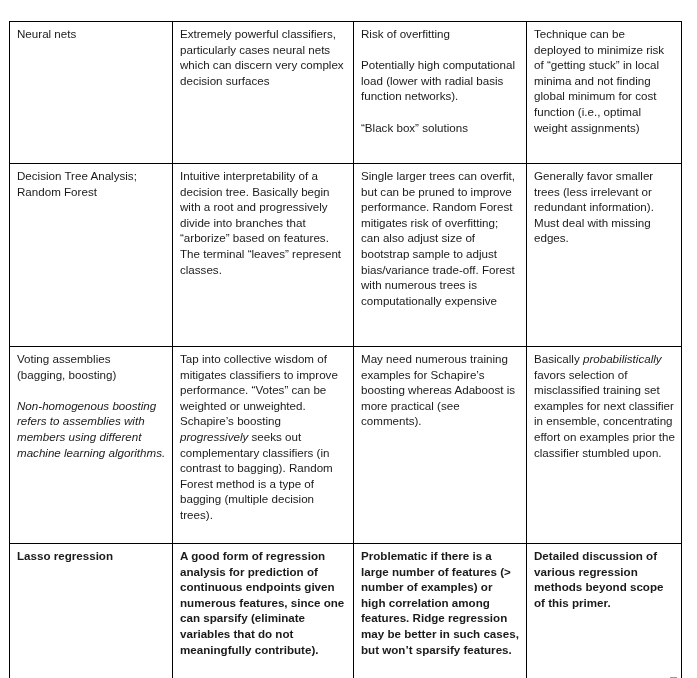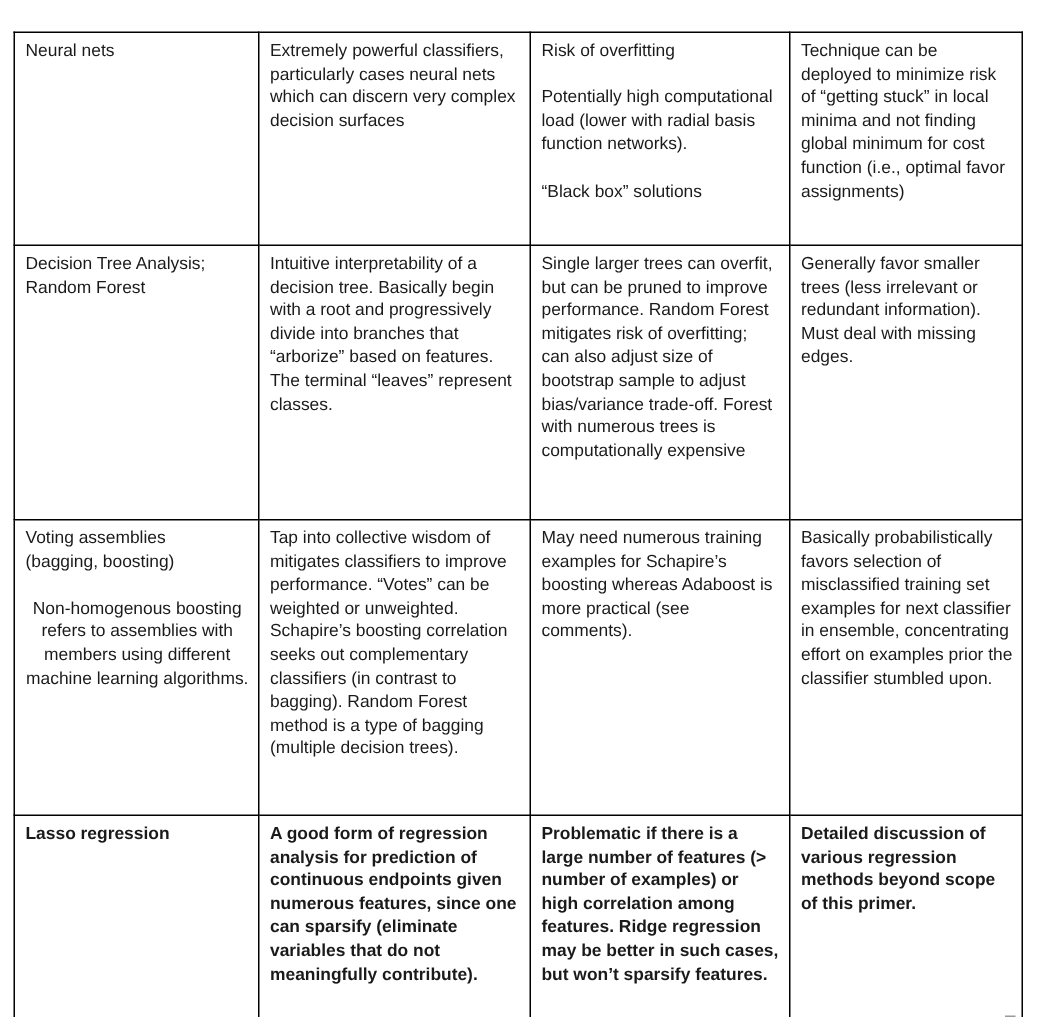--- a/index.html
+++ b/index.html
@@ -53,21 +53,21 @@
   tr.r3 td { height: 188px; margin-top: 36px; }
   tr.r4 td { height: 129px; font-weight: bold; }
 
   .para {
     margin: 0 0 15.6px 0;
   }
   .para:last-child {
     margin-bottom: 0;
   }
   .ital {
-    text-align: center;
+    font-style: italic;
   }
   .resize-handle {
     position: absolute;
     left: 670px;
     top: 661px;
     width: 7px;
     height: 7px;
     border: 1px solid #9a9a9a;
     background: #ffffff;
     box-sizing: border-box;
@@ -93,21 +93,21 @@
         </td>
         <td>
           <p class="para">Extremely powerful classifiers, particularly cases neural nets which can discern very complex decision surfaces</p>
         </td>
         <td>
           <p class="para">Risk of overfitting</p>
           <p class="para">Potentially high computational load (lower with radial basis function networks).</p>
           <p class="para">“Black box” solutions</p>
         </td>
         <td>
-          <p class="para">Technique can be deployed to minimize risk of “getting stuck” in local minima and not finding global minimum for cost function (i.e., optimal favor assignments)</p>
+          <p class="para">Technique can be deployed to minimize risk of “getting stuck” in local minima and not finding global minimum for cost function (i.e., optimal weight assignments)</p>
         </td>
       </tr>
 
       <tr class="r2">
         <td>
           <p class="para">Decision Tree Analysis; Random Forest</p>
         </td>
         <td>
           <p class="para">Intuitive interpretability of a decision tree. Basically begin with a root and progressively divide into branches that “arborize” based on features.  The terminal “leaves” represent classes.</p>
         </td>
@@ -118,21 +118,21 @@
           <p class="para">Generally favor smaller trees (less irrelevant or redundant information). Must deal with missing edges.</p>
         </td>
       </tr>
 
       <tr class="r3">
         <td>
           <p class="para"><span>Voting assemblies</span><br><span>(bagging, boosting)</span></p>
           <p class="para ital">Non-homogenous boosting refers to assemblies with members using different machine learning algorithms.</p>
         </td>
         <td>
-          <p class="para"><span>Tap into collective wisdom of mitigates classifiers to improve performance. “Votes” can be weighted or unweighted. Schapire’s boosting </span><span class="ital">correlation</span><span> seeks out complementary classifiers (in contrast to bagging).  Random Forest method is a type of bagging (multiple decision trees).</span></p>
+          <p class="para"><span>Tap into collective wisdom of mitigates classifiers to improve performance. “Votes” can be weighted or unweighted. Schapire’s boosting </span><span class="ital">progressively</span><span> seeks out complementary classifiers (in contrast to bagging).  Random Forest method is a type of bagging (multiple decision trees).</span></p>
         </td>
         <td>
           <p class="para">May need numerous training examples for Schapire’s boosting whereas Adaboost is more practical (see comments).</p>
         </td>
         <td>
           <p class="para"><span>Basically </span><span class="ital">probabilistically</span><span> favors selection of misclassified training set examples for next classifier in ensemble, concentrating effort on examples prior the classifier stumbled upon.</span></p>
         </td>
       </tr>
 
       <tr class="r4">

